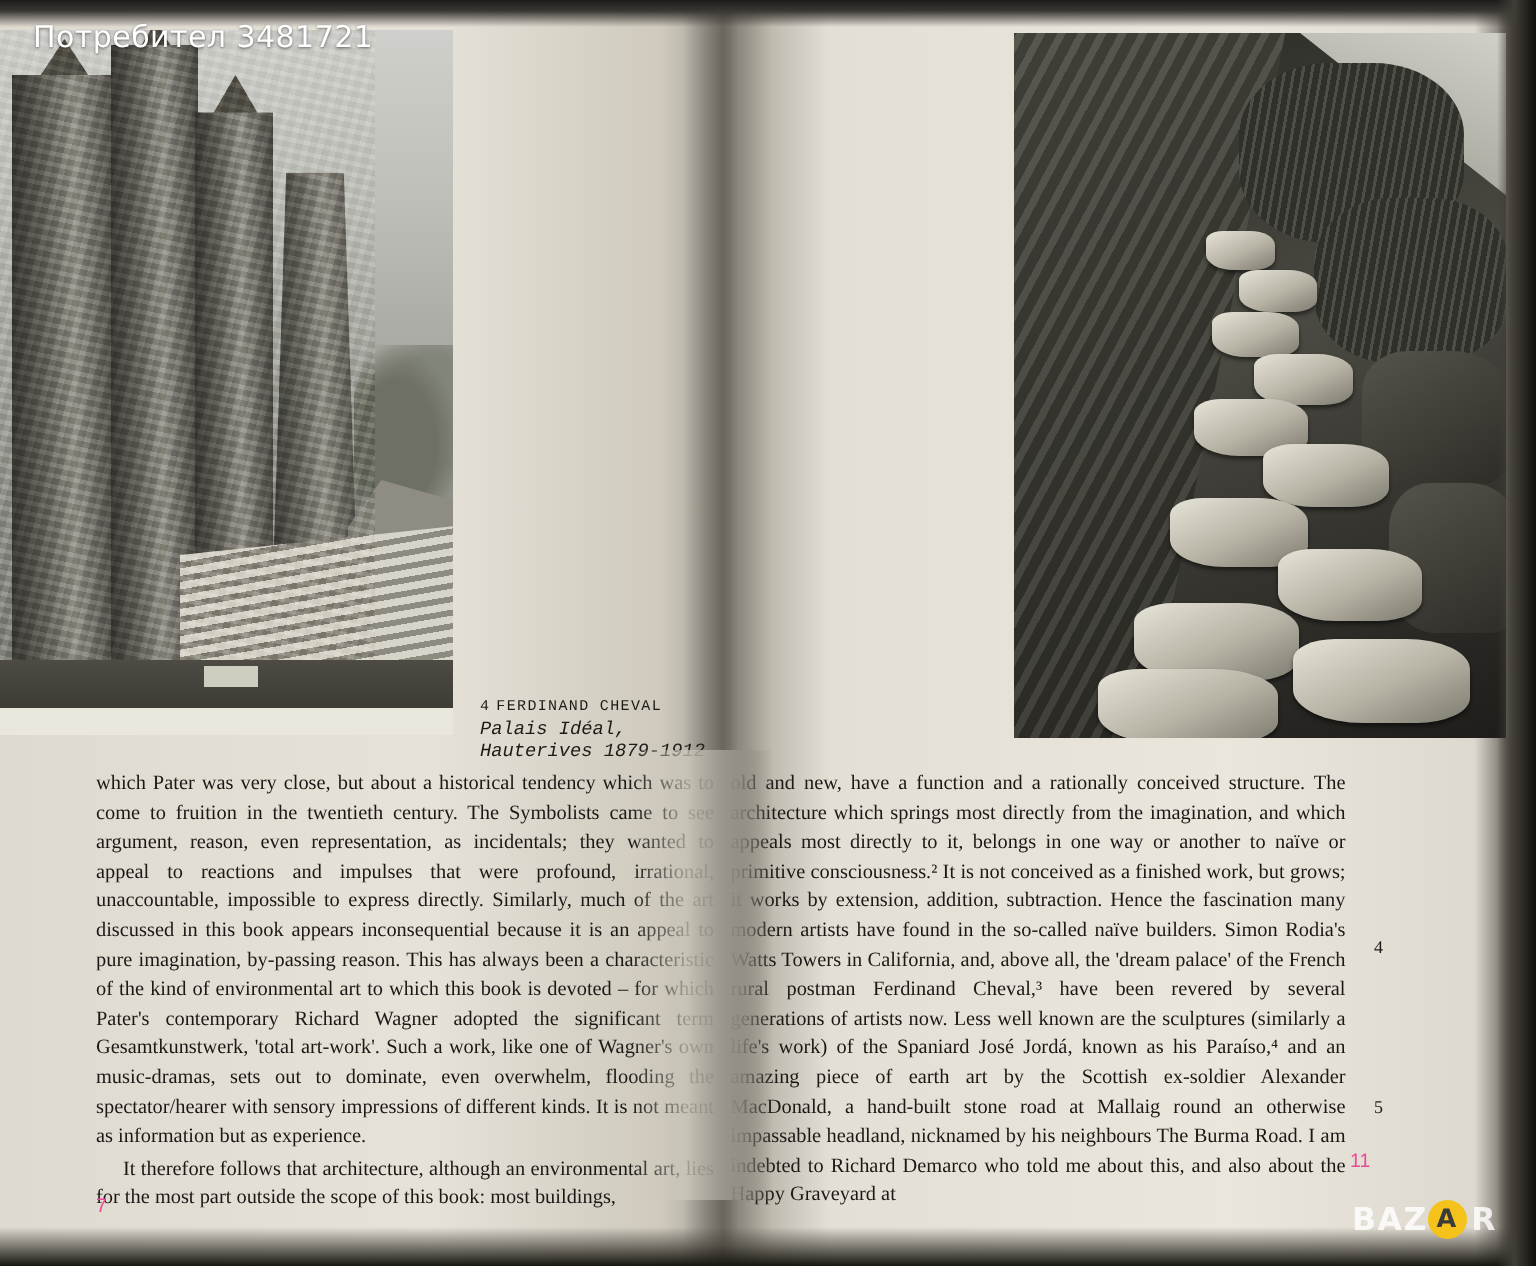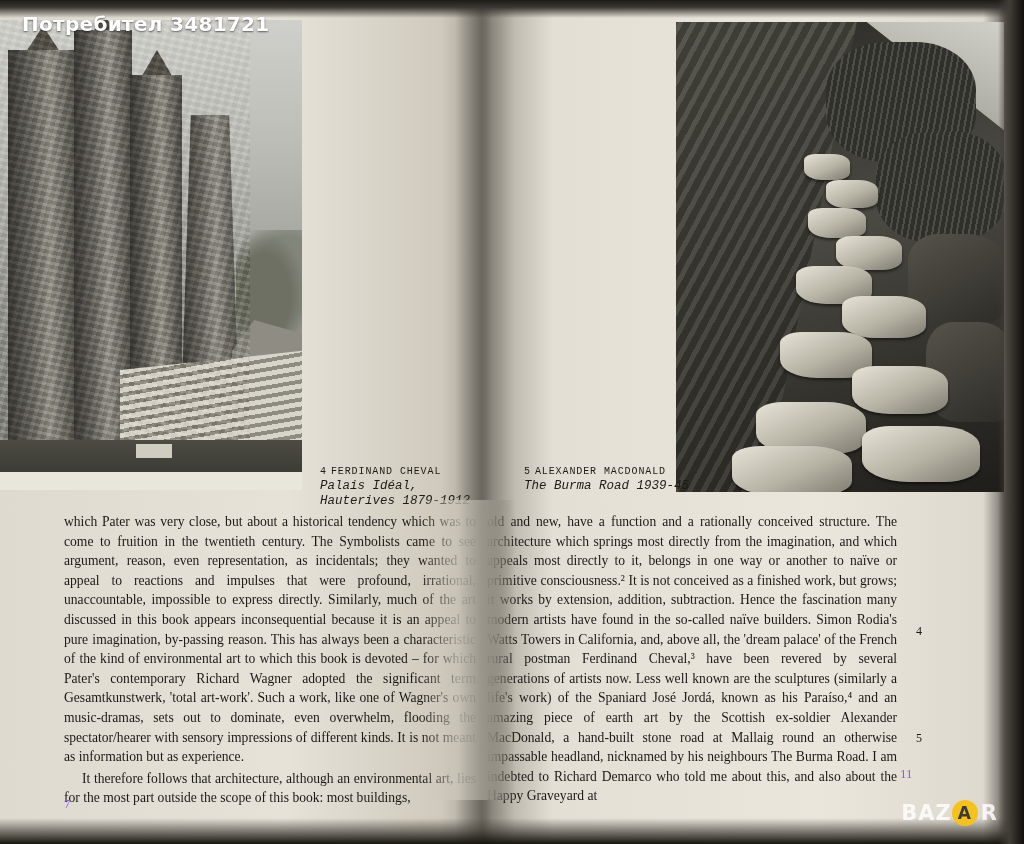--- a/index.html
+++ b/index.html
@@ -54,21 +54,21 @@
     background: linear-gradient(270deg, #100f0d 0%, #403c36 55%, rgba(120,116,108,0) 100%);
   }
 
   
   .watermark-user {
     position: absolute;
     left: 22px;
     top: 12px;
     font-family: "DejaVu Sans", sans-serif;
     font-size: 20px;
-    font-weight: bold;
+    font-weight: normal;
     color: #ffffff;
     letter-spacing: 0.3px;
     text-shadow: 0 1px 2px rgba(0,0,0,0.55);
     z-index: 40;
   }
 
   
   .watermark-brand {
     position: absolute;
     right: 26px;
@@ -265,23 +265,23 @@
     left: 420px; top: 500px;
     width: 96px; height: 300px;
     background: linear-gradient(90deg, rgba(230,226,216,0) 0%, rgba(205,200,188,0.75) 40%, rgba(150,145,134,0.85) 75%, rgba(150,145,134,0.0) 100%);
     pointer-events: none;
     z-index: 15;
   }
 
   
   .folio {
     position: absolute;
-    font-family: Liberation Serif, serif;
+    font-family: Liberation Sans, sans-serif;
     font-size: 13px;
-    color: #8b5cf6;
+    color: #ec4899;
   }
   #folio-left { left: 64px; top: 796px; }
   #folio-right { left: 900px; top: 766px; }
   .margin-note {
     position: absolute;
     font-family: "Liberation Serif", serif;
     font-size: 12px;
     color: #1b1916;
   }
   #mnote-4 { left: 916px; top: 624px; }
@@ -333,24 +333,20 @@
     <div class="pr-stone" style="left:80px; top:380px; width:110px; height:52px;"></div>
     <div class="pr-stone" style="left:186px; top:404px; width:118px; height:56px;"></div>
     <div class="pr-stone" style="left:56px; top:424px; width:120px; height:50px;"></div>
   </div>
 
   <div class="caption" id="caption-left">
     <div class="line1"><span class="num">4</span><span>FERDINAND CHEVAL</span></div>
     <div class="line2">Palais Idéal, Hauterives 1879-1912</div>
   </div>
 
-  <div class="caption" id="caption-right">
-    <div class="line1"><span class="num">5</span><span>ALEXANDER MACDONALD</span></div>
-    <div class="line2">The Burma Road 1939-45</div>
-  </div>
 
   <div class="column" id="col-left">
     <p>which Pater was very close, but about a historical tendency which was to come to fruition in the twentieth century. The Symbolists came to see argument, reason, even representation, as incidentals; they wanted to appeal to reactions and impulses that were profound, irrational, unaccountable, impossible to express directly. Similarly, much of the art discussed in this book appears inconsequential because it is an appeal to pure imagination, by-passing reason. This has always been a characteristic of the kind of environmental art to which this book is devoted – for which Pater's contemporary Richard Wagner adopted the significant term Gesamtkunstwerk, 'total art-work'. Such a work, like one of Wagner's own music-dramas, sets out to dominate, even overwhelm, flooding the spectator/hearer with sensory impressions of different kinds. It is not meant as information but as experience.</p>
     <p class="indent">It therefore follows that architecture, although an environmental art, lies for the most part outside the scope of this book: most buildings,</p>
   </div>
 
   <div class="column" id="col-right">
     <p>old and new, have a function and a rationally conceived structure. The architecture which springs most directly from the imagination, and which appeals most directly to it, belongs in one way or another to naïve or primitive consciousness.² It is not conceived as a finished work, but grows; it works by extension, addition, subtraction. Hence the fascination many modern artists have found in the so-called naïve builders. Simon Rodia's Watts Towers in California, and, above all, the 'dream palace' of the French rural postman Ferdinand Cheval,³ have been revered by several generations of artists now. Less well known are the sculptures (similarly a life's work) of the Spaniard José Jordá, known as his Paraíso,⁴ and an amazing piece of earth art by the Scottish ex-soldier Alexander MacDonald, a hand-built stone road at Mallaig round an otherwise impassable headland, nicknamed by his neighbours The Burma Road. I am indebted to Richard Demarco who told me about this, and also about the Happy Graveyard at</p>
   </div>
 

